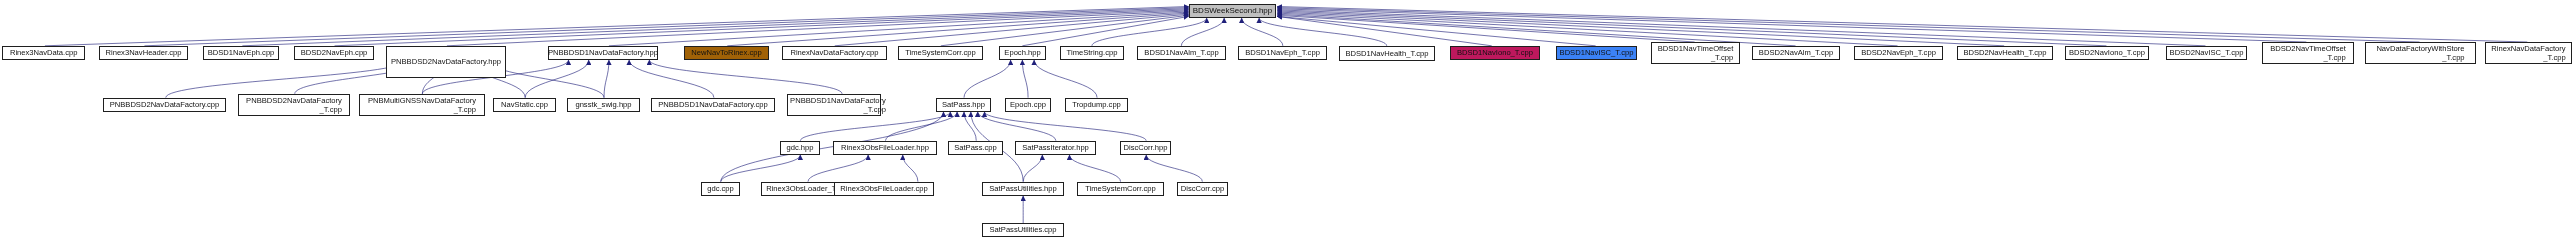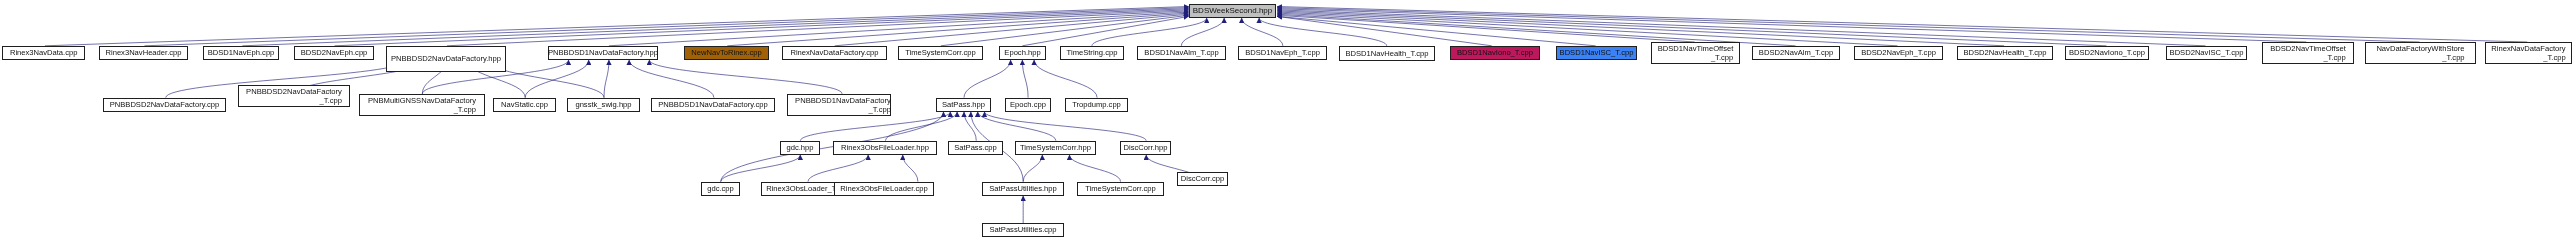--- a/index.html
+++ b/index.html
@@ -79,21 +79,21 @@
       <path d="M1873.5,333 C1873.5,310.95 1908.6666666666667,306.05 1908.6666666666667,284" fill="none" stroke="#20207a" stroke-width="1.15" marker-end="url(#arrow)"></path>
       <path d="M2052,333 C2052,310.95 1958.3333333333333,306.05 1958.3333333333333,284" fill="none" stroke="#20207a" stroke-width="1.15" marker-end="url(#arrow)"></path>
       <path d="M2202,333 C2202,310.95 2099,306.05 2099,284" fill="none" stroke="#20207a" stroke-width="1.15" marker-end="url(#arrow)"></path>
       <path d="M1873.5,409 C1873.5,386.5 1873.5,381.5 1873.5,359" fill="none" stroke="#20207a" stroke-width="1.15" marker-end="url(#arrow)"></path>
     </svg>
 <div class="node root" style="left: 1189px; top: 3.8px; width: 87px; height: 14px; border-color: rgb(31, 31, 31);"><span>BDSWeekSecond.hpp</span></div>
     <div class="node" style="left: 2.2px; top: 46px; width: 83px; height: 14px; border-color: rgb(31, 31, 31); background: rgb(255, 255, 255);"><span>Rinex3NavData.cpp</span></div>
     <div class="node" style="left: 99px; top: 46px; width: 89px; height: 14px; border-color: rgb(31, 31, 31); background: rgb(255, 255, 255);"><span>Rinex3NavHeader.cpp</span></div>
     <div class="node" style="left: 203px; top: 46px; width: 76px; height: 14px; border-color: rgb(31, 31, 31); background: rgb(255, 255, 255);"><span>BDSD1NavEph.cpp</span></div>
     <div class="node" style="left: 294px; top: 46px; width: 80px; height: 14px; border-color: rgb(31, 31, 31); background: rgb(255, 255, 255);"><span>BDSD2NavEph.cpp</span></div>
-    <div class="node" style="left: 386px; top: 46px; width: 120px; height: 26px; border-color: rgb(31, 31, 31); background: rgb(255, 255, 255);"><span>PNBBDSD2NavDataFactory.hpp</span></div>
+    <div class="node" style="left: 386px; top: 46px; width: 120px; height: 32px; border-color: rgb(31, 31, 31); background: rgb(255, 255, 255);"><span>PNBBDSD2NavDataFactory.hpp</span></div>
     <div class="node" style="left: 548px; top: 46px; width: 110px; height: 14px; border-color: rgb(31, 31, 31); background: rgb(255, 255, 255);"><span>PNBBDSD1NavDataFactory.hpp</span></div>
     <div class="node" style="left: 684px; top: 46px; width: 85px; height: 14px; border-color: rgb(31, 31, 31); background: #a16207;"><span>NewNavToRinex.cpp</span></div>
     <div class="node" style="left: 782px; top: 46px; width: 105px; height: 14px; border-color: rgb(31, 31, 31); background: rgb(255, 255, 255);"><span>RinexNavDataFactory.cpp</span></div>
     <div class="node" style="left: 898px; top: 46px; width: 85px; height: 14px; border-color: rgb(31, 31, 31); background: rgb(255, 255, 255);"><span>TimeSystemCorr.cpp</span></div>
     <div class="node" style="left: 999px; top: 46px; width: 47px; height: 14px; border-color: rgb(31, 31, 31); background: rgb(255, 255, 255);"><span>Epoch.hpp</span></div>
     <div class="node" style="left: 1060px; top: 46px; width: 64px; height: 14px; border-color: rgb(31, 31, 31); background: rgb(255, 255, 255);"><span>TimeString.cpp</span></div>
     <div class="node" style="left: 1137px; top: 46px; width: 89px; height: 14px; border-color: rgb(31, 31, 31); background: rgb(255, 255, 255);"><span>BDSD1NavAlm_T.cpp</span></div>
     <div class="node" style="left: 1238px; top: 46px; width: 89px; height: 14px; border-color: rgb(31, 31, 31); background: rgb(255, 255, 255);"><span>BDSD1NavEph_T.cpp</span></div>
     <div class="node" style="left: 1339px; top: 46px; width: 96px; height: 15px; border-color: rgb(31, 31, 31); background: rgb(255, 255, 255);"><span>BDSD1NavHealth_T.cpp</span></div>
     <div class="node" style="left: 1450px; top: 46px; width: 90px; height: 14px; border-color: rgb(31, 31, 31); background: #be185d;"><span>BDSD1NavIono_T.cpp</span></div>
@@ -105,38 +105,38 @@
     <div class="node" style="left: 1957px; top: 46px; width: 96px; height: 14px; border-color: rgb(31, 31, 31); background: rgb(255, 255, 255);"><span>BDSD2NavHealth_T.cpp</span></div>
     <div class="node" style="left: 2065px; top: 46px; width: 84px; height: 14px; border-color: rgb(31, 31, 31); background: rgb(255, 255, 255);"><span>BDSD2NavIono_T.cpp</span></div>
     <div class="node" style="left: 2166px; top: 46px; width: 81px; height: 14px; border-color: rgb(31, 31, 31); background: rgb(255, 255, 255);"><span>BDSD2NavISC_T.cpp</span></div>
     <div class="node" style="left: 2262px; top: 42px; width: 92px; height: 22px; border-color: rgb(31, 31, 31); background: rgb(255, 255, 255);"><span>BDSD2NavTimeOffset
 _T.cpp</span></div>
     <div class="node" style="left: 2365px; top: 42px; width: 111px; height: 22px; border-color: rgb(31, 31, 31); background: rgb(255, 255, 255);"><span>NavDataFactoryWithStore
 _T.cpp</span></div>
     <div class="node" style="left: 2485px; top: 42px; width: 87px; height: 22px; border-color: rgb(31, 31, 31); background: rgb(255, 255, 255);"><span>RinexNavDataFactory
 _T.cpp</span></div>
     <div class="node" style="left: 103px; top: 98px; width: 123px; height: 14px; border-color: rgb(31, 31, 31); background: rgb(255, 255, 255);"><span>PNBBDSD2NavDataFactory.cpp</span></div>
-    <div class="node" style="left: 238px; top: 85px; width: 112px; height: 22px; border-color: rgb(31, 31, 31); background: rgb(255, 255, 255);"><span>PNBBDSD2NavDataFactory
+    <div class="node" style="left: 238px; top: 94px; width: 112px; height: 22px; border-color: rgb(31, 31, 31); background: rgb(255, 255, 255);"><span>PNBBDSD2NavDataFactory
 _T.cpp</span></div>
     <div class="node" style="left: 359px; top: 94px; width: 126px; height: 22px; border-color: rgb(31, 31, 31); background: rgb(255, 255, 255);"><span>PNBMultiGNSSNavDataFactory
 _T.cpp</span></div>
     <div class="node" style="left: 493px; top: 98px; width: 63px; height: 14px; border-color: rgb(31, 31, 31); background: rgb(255, 255, 255);"><span>NavStatic.cpp</span></div>
     <div class="node" style="left: 567px; top: 98px; width: 73px; height: 14px; border-color: rgb(31, 31, 31); background: rgb(255, 255, 255);"><span>gnsstk_swig.hpp</span></div>
     <div class="node" style="left: 651px; top: 98px; width: 124px; height: 14px; border-color: rgb(31, 31, 31); background: rgb(255, 255, 255);"><span>PNBBDSD1NavDataFactory.cpp</span></div>
-    <div class="node" style="left: 787px; top: 94px; width: 104px; height: 22px; border-color: rgb(31, 31, 31); background: rgb(255, 255, 255); padding-left: 8px;"><span>PNBBDSD1NavDataFactory
+    <div class="node" style="left: 787px; top: 94px; width: 94px; height: 22px; border-color: rgb(31, 31, 31); background: rgb(255, 255, 255); padding-left: 8px;"><span>PNBBDSD1NavDataFactory
 _T.cpp</span></div>
     <div class="node" style="left: 936px; top: 98px; width: 55px; height: 14px; border-color: rgb(31, 31, 31); background: rgb(255, 255, 255);"><span>SatPass.hpp</span></div>
     <div class="node" style="left: 1005px; top: 98px; width: 46px; height: 14px; border-color: rgb(31, 31, 31); background: rgb(255, 255, 255);"><span>Epoch.cpp</span></div>
     <div class="node" style="left: 1065px; top: 98px; width: 63px; height: 14px; border-color: rgb(31, 31, 31); background: rgb(255, 255, 255);"><span>Tropdump.cpp</span></div>
     <div class="node" style="left: 780px; top: 141px; width: 40px; height: 14px; border-color: rgb(31, 31, 31); background: rgb(255, 255, 255);"><span>gdc.hpp</span></div>
     <div class="node" style="left: 833px; top: 141px; width: 104px; height: 14px; border-color: rgb(31, 31, 31); background: rgb(255, 255, 255);"><span>Rinex3ObsFileLoader.hpp</span></div>
     <div class="node" style="left: 948px; top: 141px; width: 55px; height: 14px; border-color: rgb(31, 31, 31); background: rgb(255, 255, 255);"><span>SatPass.cpp</span></div>
-    <div class="node" style="left: 1015px; top: 141px; width: 81px; height: 14px; border-color: rgb(31, 31, 31); background: rgb(255, 255, 255);"><span>TimeSystemCorr.hpp</span></div>
+    <div class="node" style="left: 1015px; top: 141px; width: 81px; height: 14px; border-color: rgb(31, 31, 31); background: rgb(255, 255, 255);"><span>SatPassIterator.hpp</span></div>
     <div class="node" style="left: 1120px; top: 141px; width: 51px; height: 14px; border-color: rgb(31, 31, 31); background: rgb(255, 255, 255);"><span>DiscCorr.hpp</span></div>
     <div class="node" style="left: 701px; top: 182px; width: 39px; height: 14px; border-color: rgb(31, 31, 31); background: rgb(255, 255, 255);"><span>gdc.cpp</span></div>
     <div class="node" style="left: 761px; top: 182px; width: 94px; height: 14px; border-color: rgb(31, 31, 31); background: rgb(255, 255, 255);"><span>Rinex3ObsLoader_T.cpp</span></div>
     <div class="node" style="left: 834px; top: 182px; width: 100px; height: 14px; border-color: rgb(31, 31, 31); background: rgb(255, 255, 255);"><span>Rinex3ObsFileLoader.cpp</span></div>
     <div class="node" style="left: 982px; top: 182px; width: 82px; height: 14px; border-color: rgb(31, 31, 31); background: rgb(255, 255, 255);"><span>SatPassUtilities.hpp</span></div>
     <div class="node" style="left: 1077px; top: 182px; width: 87px; height: 14px; border-color: rgb(31, 31, 31); background: rgb(255, 255, 255);"><span>TimeSystemCorr.cpp</span></div>
-    <div class="node" style="left: 1177px; top: 172px; width: 51px; height: 14px; border-color: rgb(31, 31, 31); background: rgb(255, 255, 255);"><span>DiscCorr.cpp</span></div>
+    <div class="node" style="left: 1177px; top: 182px; width: 51px; height: 14px; border-color: rgb(31, 31, 31); background: rgb(255, 255, 255);"><span>DiscCorr.cpp</span></div>
     <div class="node" style="left: 982px; top: 223px; width: 82px; height: 14px; border-color: rgb(31, 31, 31); background: rgb(255, 255, 255);"><span>SatPassUtilities.cpp</span></div>
   </div>
 
 
 </body></html>

